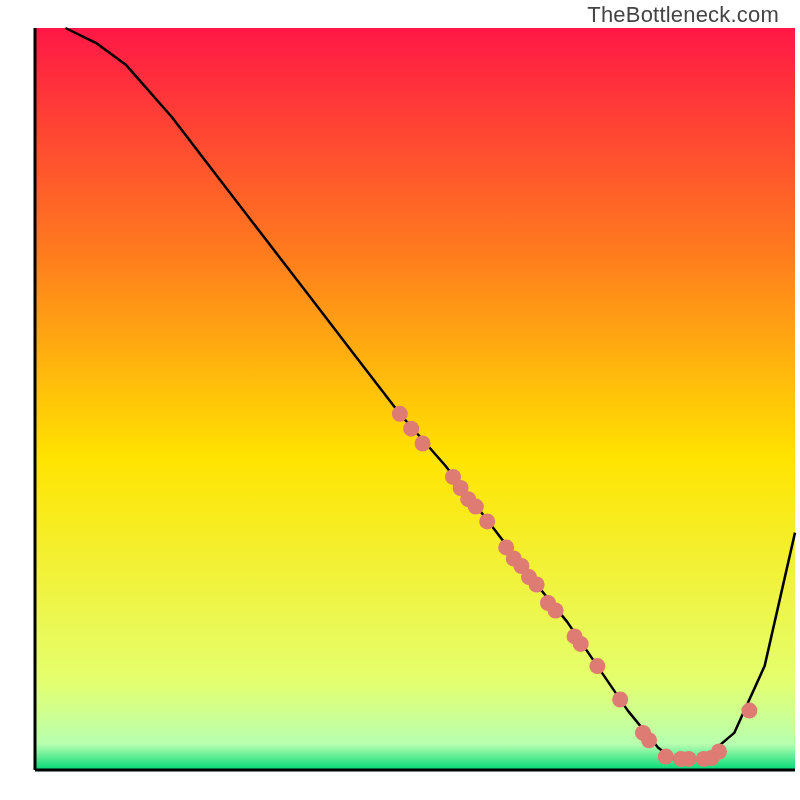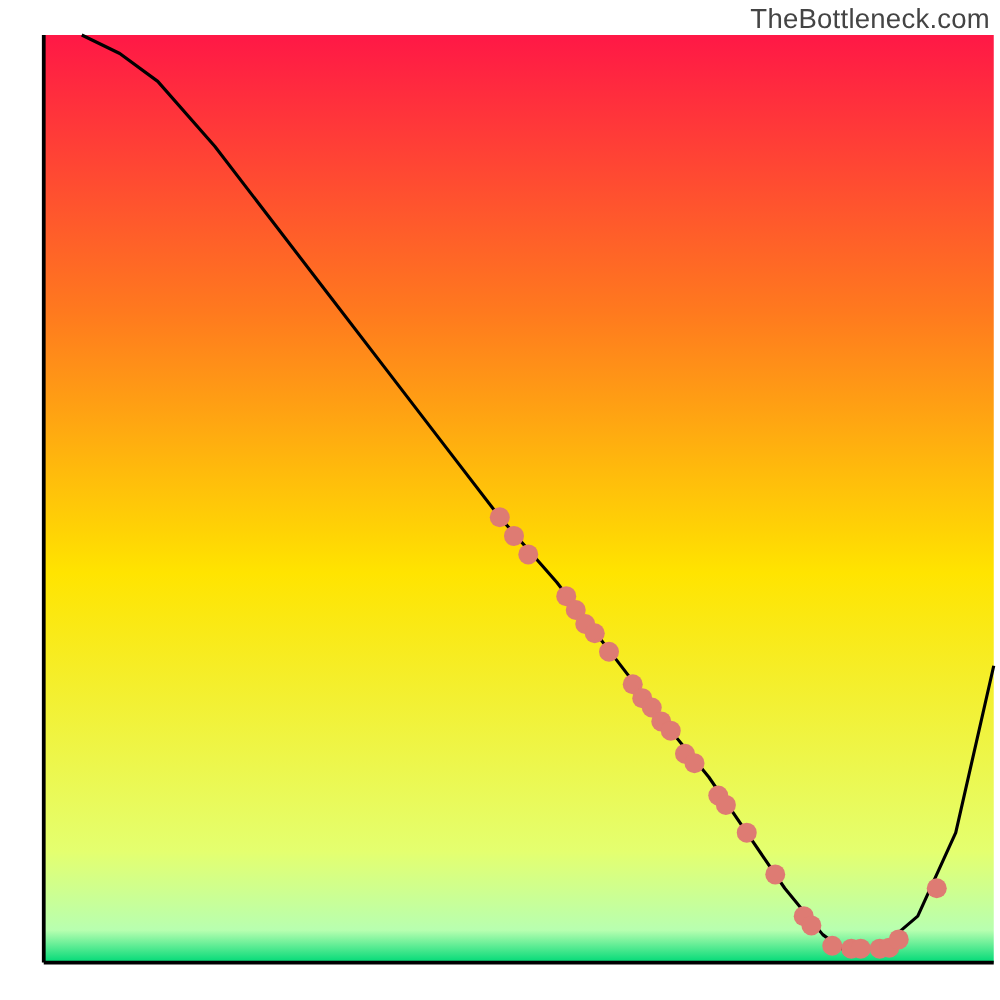--- a/index.html
+++ b/index.html
@@ -12,21 +12,21 @@
     font-family: Arial, Helvetica, sans-serif;
   }
   .container {
     position: relative;
     width: 800px;
     height: 800px;
   }
   .watermark {
     position: absolute;
     top: 2px;
-    right: 8px;
+    right: 21px;
     font-size: 22px;
     font-weight: 500;
     color: #444444;
     z-index: 10;
     letter-spacing: 0.2px;
   }
   svg {
     display: block;
   }
 </style>

